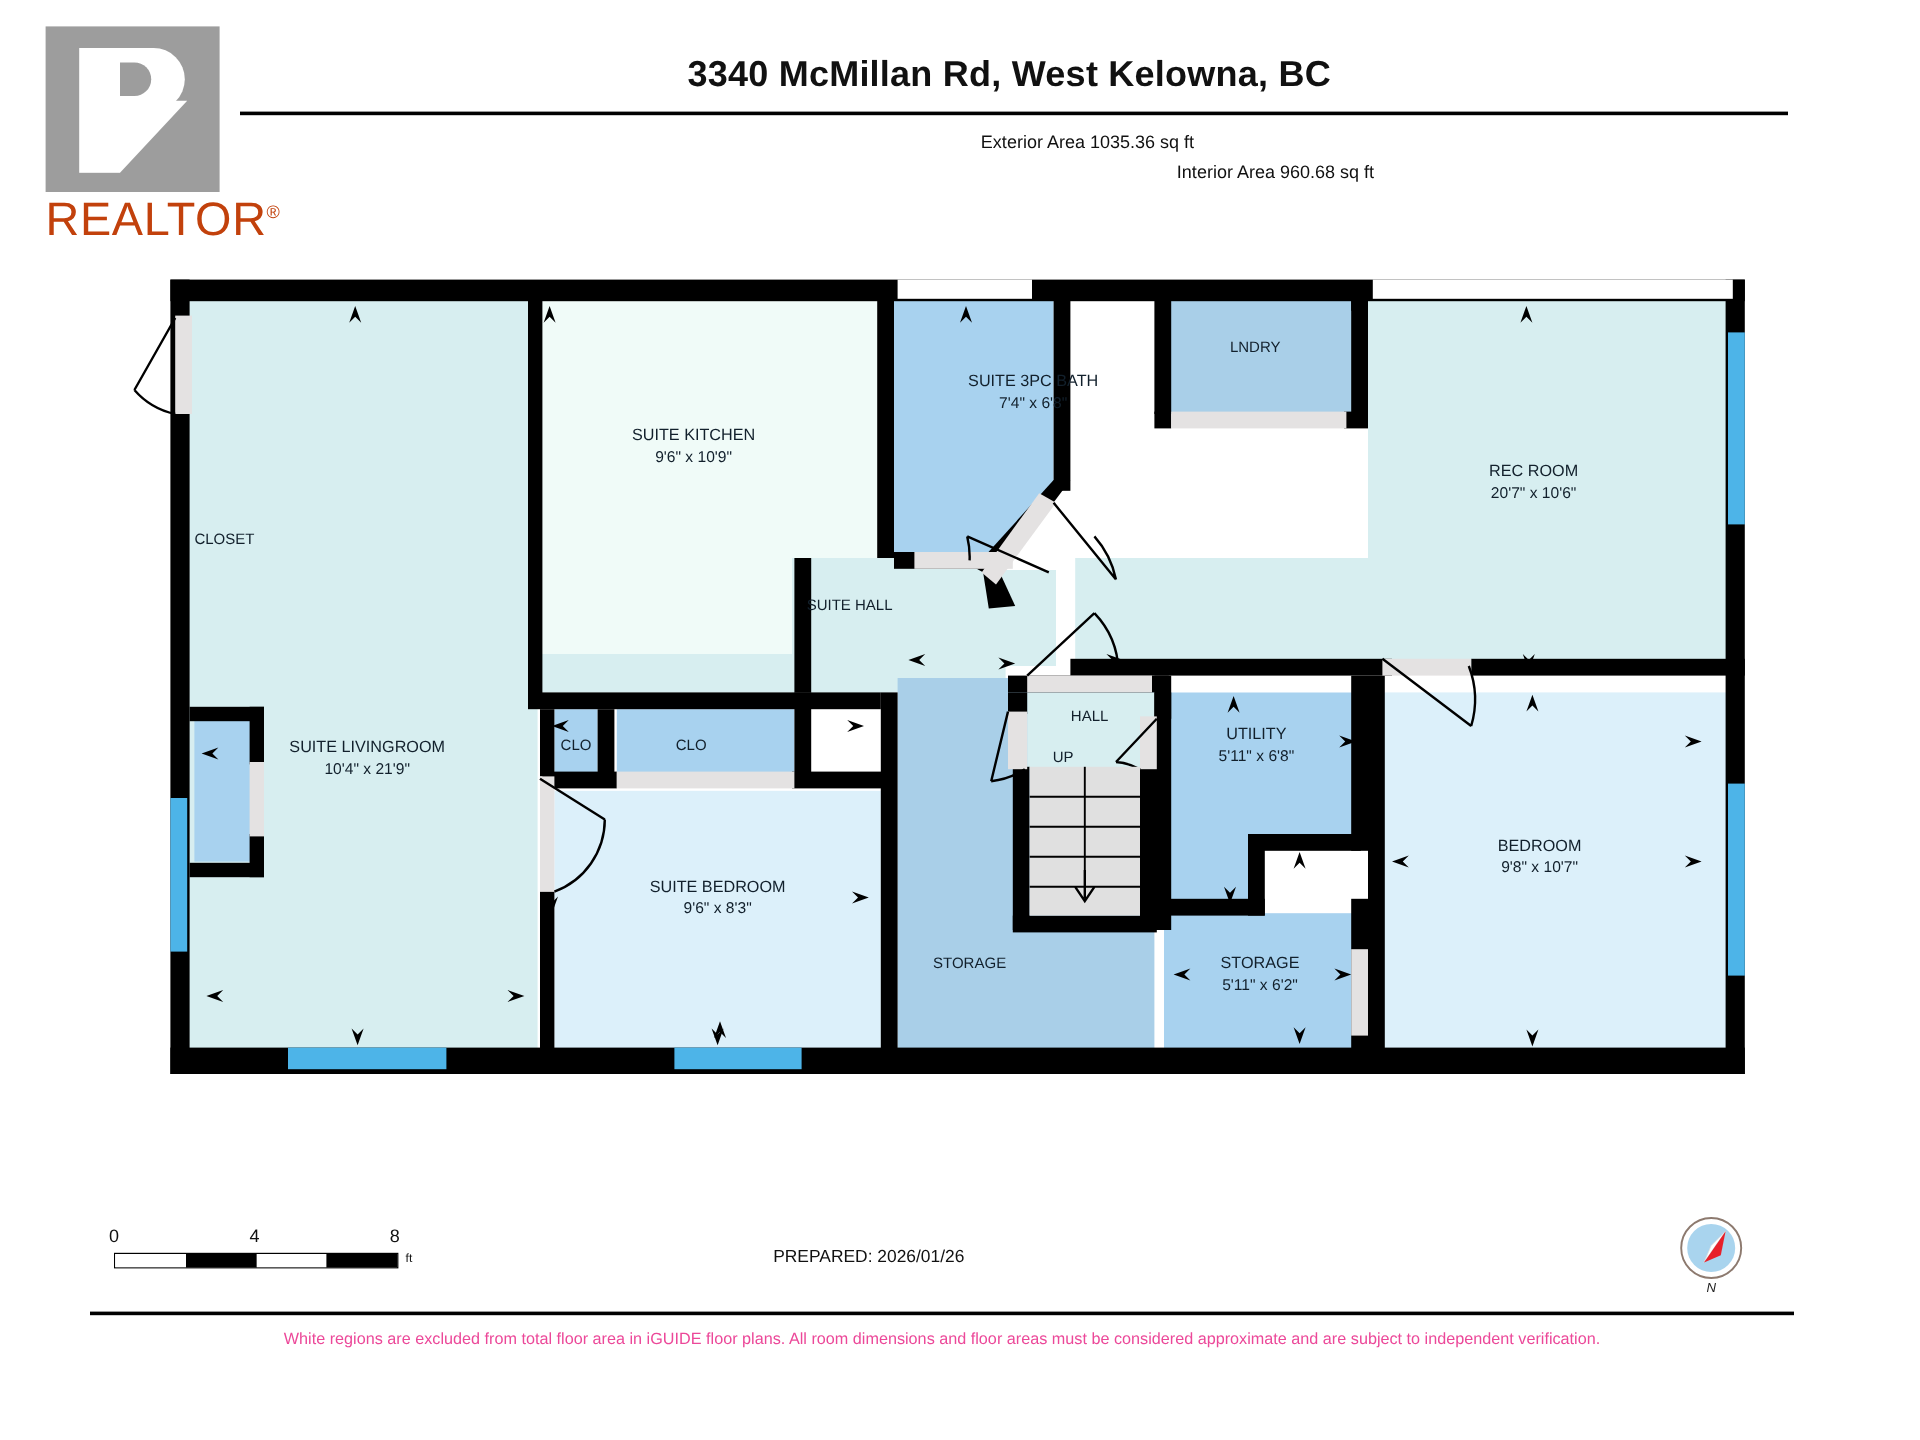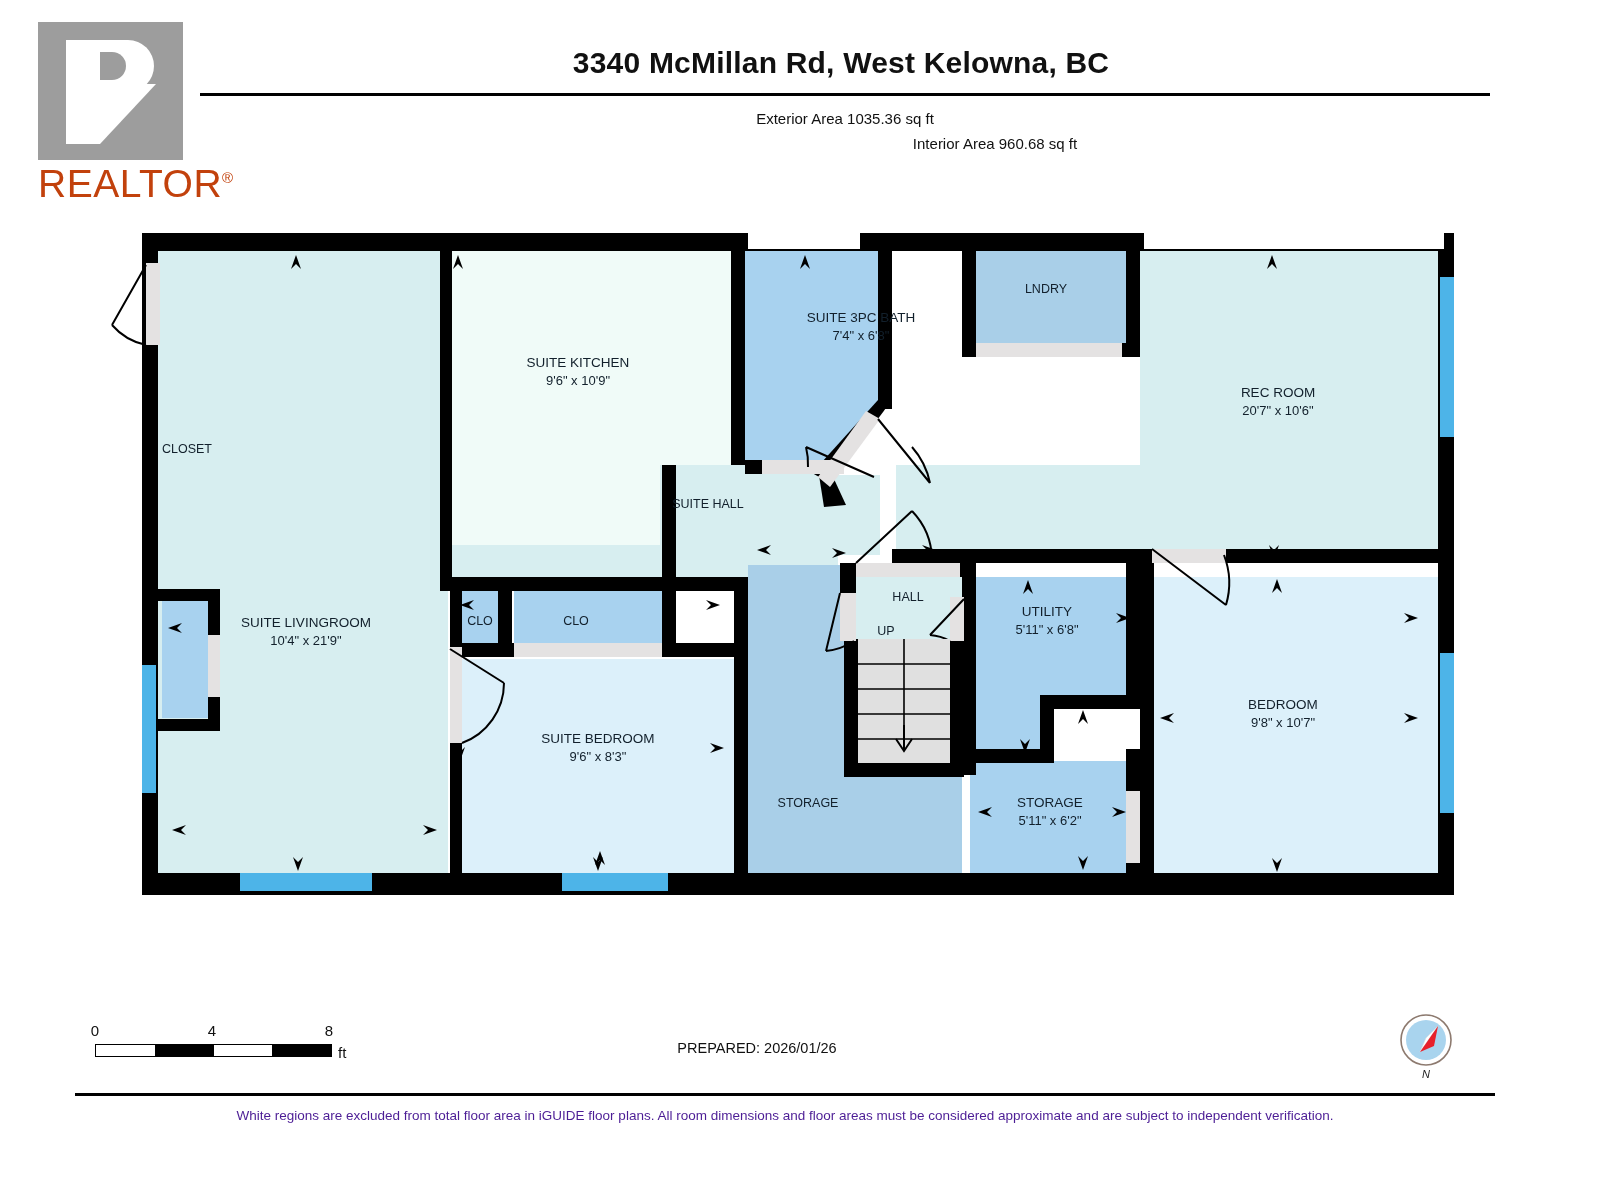--- a/index.html
+++ b/index.html
@@ -109,21 +109,21 @@
     line-height: 25px;
   }
   #area-block .level-name {
     font-weight: bold;
     width: 300px;
     text-align: right;
     padding-right: 14px;
   }
   #area-block .area-val {
     width: 300px;
-    text-align: center;
+    text-align: right;
   }
   #area-block .spacer {
     width: 300px;
   }
 
   
   #floorplan-svg {
     position: absolute;
     left: 0;
     top: 215px;
@@ -175,31 +175,30 @@
   #scale-bar-group .bar i {
     flex: 1 1 25%;
     display: block;
   }
   #scale-bar-group .bar i.dark { background: #000000; }
   #scale-bar-group .bar i.light { background: #ffffff; }
   #scale-unit {
     position: absolute;
     left: 243px;
     top: 22px;
-    font-size: 15px;
+    font-size: 10px;
   }
 
   #prepared-text {
     position: absolute;
     left: 0;
     top: 1040px;
     width: 1448px;
     text-align: center;
     font-size: 14.5px;
-    padding-left: 33px;
   }
 
   #compass {
     position: absolute;
     left: 1398px;
     top: 1012px;
     width: 56px;
     height: 72px;
   }
   #compass .n-label {
@@ -221,21 +220,21 @@
     height: 3px;
     background: #000000;
   }
   #disclaimer {
     position: absolute;
     left: 75px;
     top: 1108px;
     width: 1420px;
     text-align: center;
     font-size: 13.5px;
-    color: #4c1d95;
+    color: #ec4899;
   }
 </style>
 </head>
 <body>
 
 <div class="page">
 
   <div id="realtor-logo">
     <div class="mark">
       <div class="bar-v"></div>

